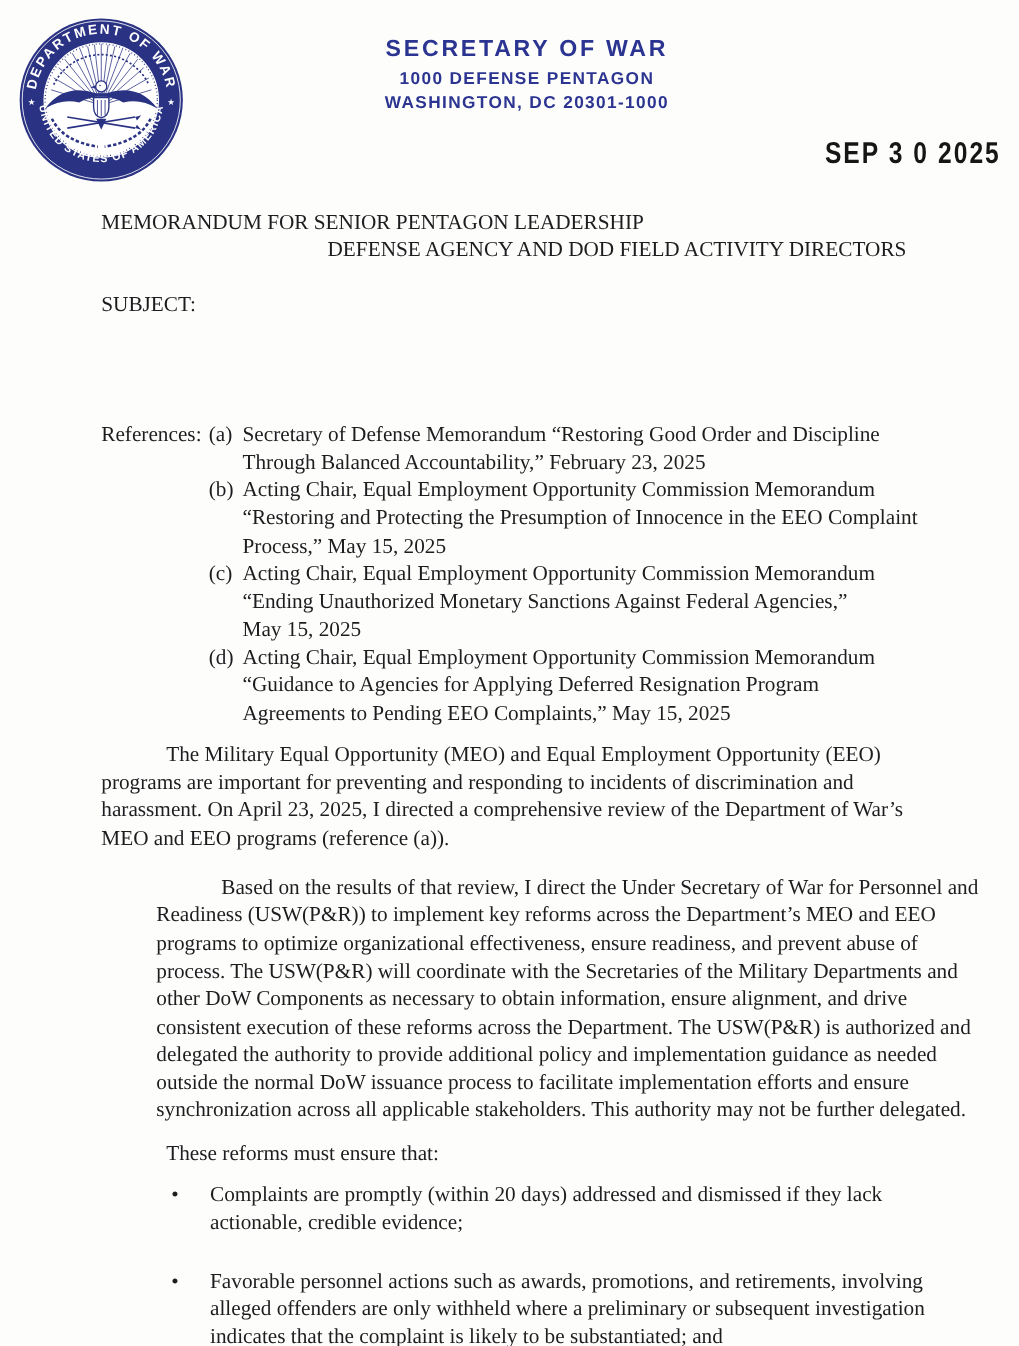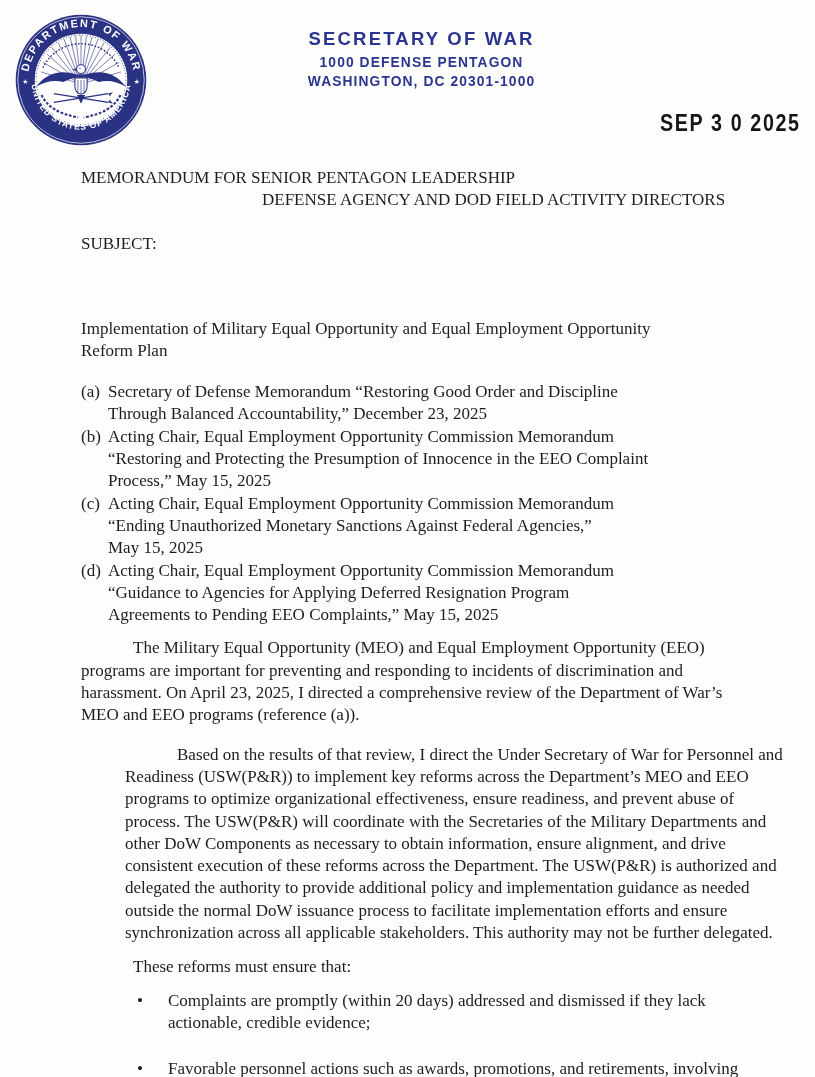--- a/index.html
+++ b/index.html
@@ -131,30 +131,29 @@
 
   <div class="docbody">
 
     <div class="memo-block">
       <div class="memo-line">MEMORANDUM FOR SENIOR PENTAGON LEADERSHIP</div>
       <div class="memo-line memo-cont">DEFENSE AGENCY AND DOD FIELD ACTIVITY DIRECTORS</div>
     </div>
 
     <div class="subject-row">
       <div class="subject-label">SUBJECT:</div>
-      <div class="subject-text">Implementation of Military Equal Opportunity and Equal Employment Opportunity
-Reform Plan</div>
     </div>
 
     <div class="refs">
+      <div class="refs-label">References:</div>
       <div class="refs-items">
         <div class="ref-item">
           <div class="ref-id">(a)</div>
           <div class="ref-text">Secretary of Defense Memorandum “Restoring Good Order and Discipline
-Through Balanced Accountability,” December 23, 2025</div>
+Through Balanced Accountability,” February 23, 2025</div>
         </div>
         <div class="ref-item">
           <div class="ref-id">(b)</div>
           <div class="ref-text">Acting Chair, Equal Employment Opportunity Commission Memorandum
 “Restoring and Protecting the Presumption of Innocence in the EEO Complaint
 Process,” May 15, 2025</div>
         </div>
         <div class="ref-item">
           <div class="ref-id">(c)</div>
           <div class="ref-text">Acting Chair, Equal Employment Opportunity Commission Memorandum

